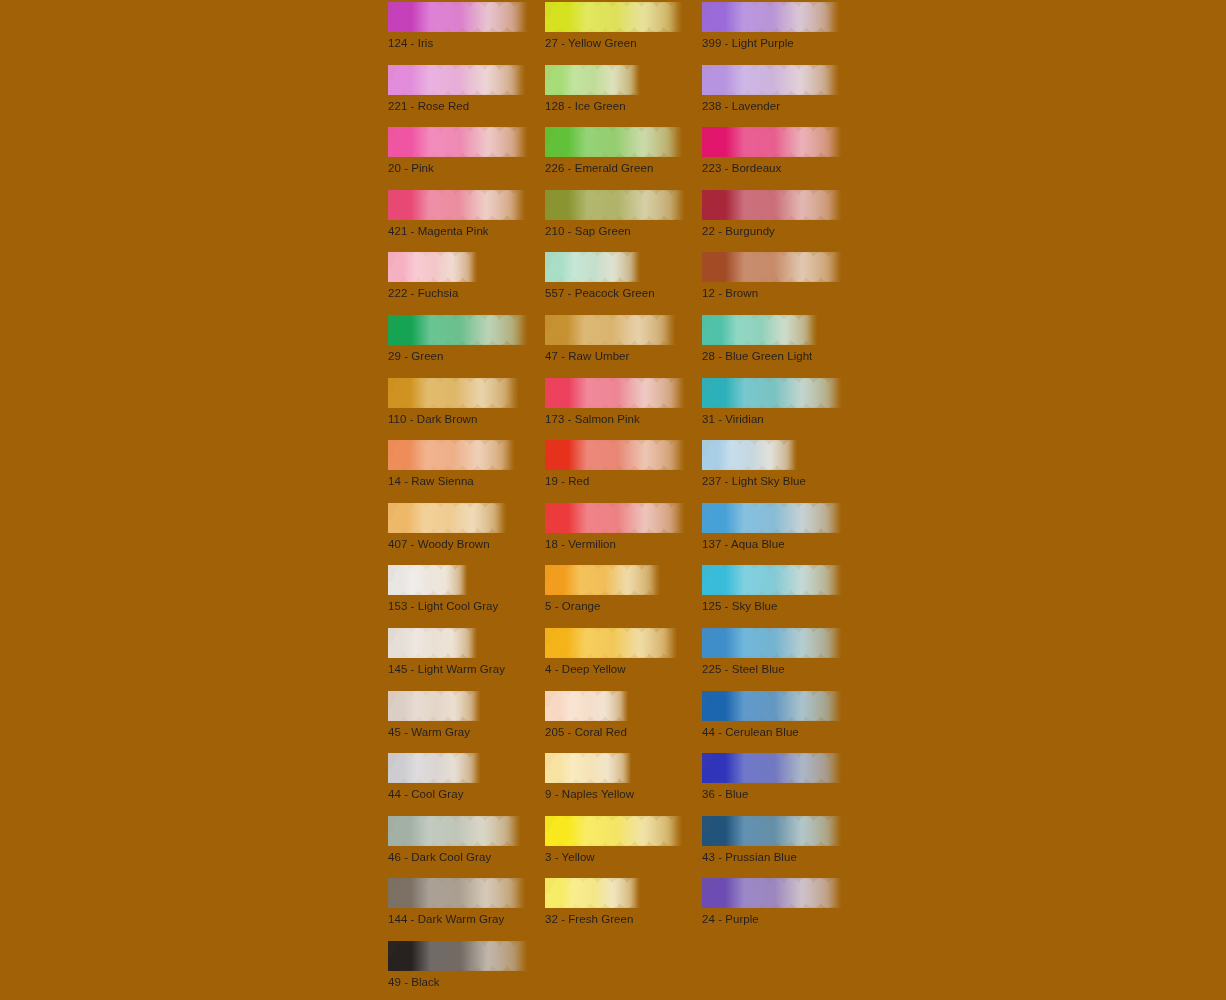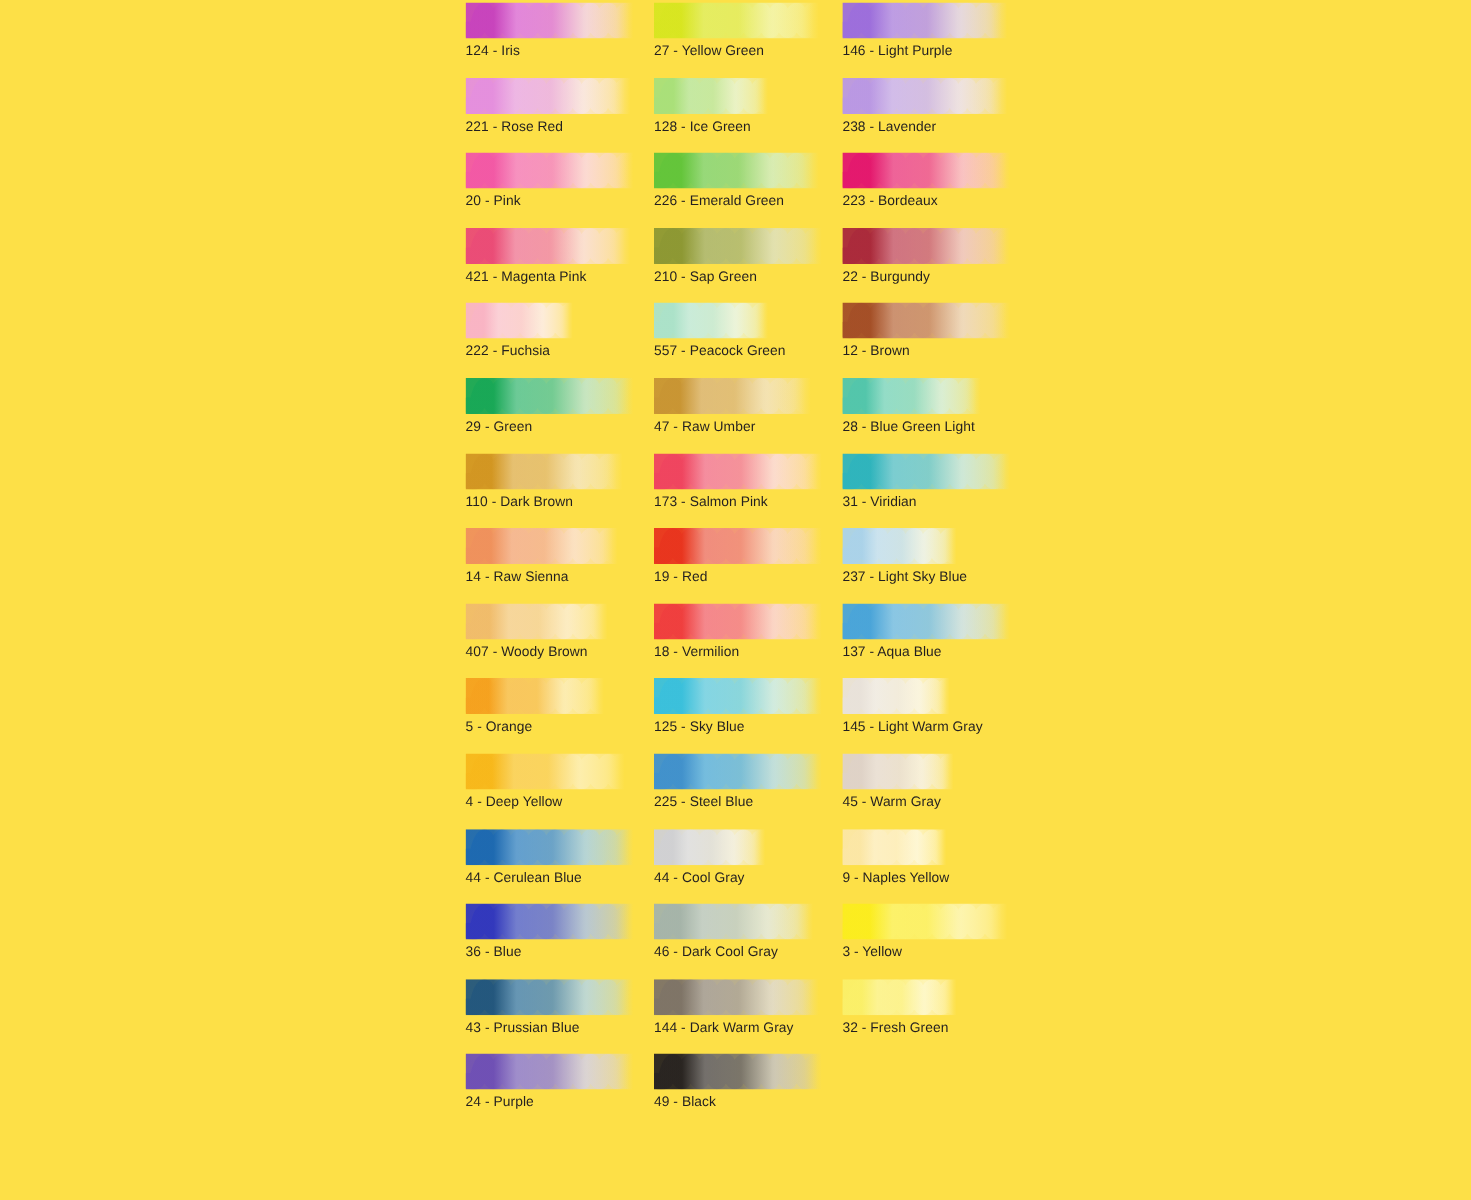--- a/index.html
+++ b/index.html
@@ -13,21 +13,21 @@
     height: 1000px;
     overflow: hidden;
     font-family: "Liberation Sans", sans-serif;
     -webkit-font-smoothing: antialiased;
   }
 
   #chart-sheet {
     position: relative;
     width: 1226px;
     height: 1000px;
-    background: #fde047;
+    background: #a16207;
   }
 
   #swatch-grid {
     position: absolute;
     left: 386px;
     top: 0px;
     width: 470px;
     display: grid;
     grid-template-columns: 157px 157px 156px;
     grid-auto-rows: 62.6px;
@@ -127,21 +127,21 @@
                 <stop offset="90%" stop-color="#e2d7f6" stop-opacity="0.45"></stop>
                 <stop offset="100%" stop-color="#e2d7f6" stop-opacity="0"></stop>
               </linearGradient>
             </defs>
             <g stroke="url(#g2)" fill="none" stroke-linecap="round" stroke-linejoin="round">
               <path d="M 1 24.5 Q 3.88 3.30 7.40 5.50 Q 10.28 26.70 13.80 24.50 Q 16.68 3.30 20.20 5.50 Q 23.08 26.70 26.60 24.50 Q 29.48 3.30 33.00 5.50 Q 35.88 26.70 39.40 24.50 Q 42.28 3.30 45.80 5.50 Q 48.68 26.70 52.20 24.50 Q 55.08 3.30 58.60 5.50 Q 61.48 26.70 65.00 24.50 Q 67.88 3.30 71.40 5.50 Q 74.28 26.70 77.80 24.50 Q 80.68 3.30 84.20 5.50 Q 87.08 26.70 90.60 24.50 Q 93.48 3.30 97.00 5.50 Q 99.88 26.70 103.40 24.50 Q 106.28 3.30 109.80 5.50 Q 112.68 26.70 116.20 24.50 Q 119.08 3.30 122.60 5.50 Q 125.48 26.70 129.00 24.50 Q 131.88 3.30 135.40 5.50 Q 138.28 26.70 136.80 24.50" stroke-width="17" opacity="0.93"></path>
               <path d="M 2 22.5 Q 5.20 24.50 9.36 23.00 Q 12.56 5.50 16.72 7.00 Q 19.92 24.50 24.08 23.00 Q 27.28 5.50 31.44 7.00 Q 34.64 24.50 38.80 23.00 Q 42.00 5.50 46.16 7.00 Q 49.36 24.50 53.52 23.00 Q 56.72 5.50 60.88 7.00 Q 64.08 24.50 68.24 23.00 Q 71.44 5.50 75.60 7.00 Q 78.80 24.50 82.96 23.00 Q 86.16 5.50 90.32 7.00 Q 93.52 24.50 97.68 23.00 Q 100.88 5.50 105.04 7.00 Q 108.24 24.50 112.40 23.00 Q 115.60 5.50 119.76 7.00 Q 122.96 24.50 127.12 23.00 Q 130.32 5.50 132.70 7.00" stroke-width="13" opacity="0.55"></path>
             </g>
           </svg>
         </div>
-        <div class="swatch-label">146 - Light Purple</div>
+        <div class="swatch-label">399 - Light Purple</div>
       </div>
       <div class="swatch-cell">
         <div class="swatch-stroke-wrap">
           <svg viewBox="0 0 144 30" width="144" height="30">
             <defs>
               <linearGradient id="g3" x1="0" y1="0" x2="1" y2="0">
                 <stop offset="0%" stop-color="#e48de2" stop-opacity="1"></stop>
                 <stop offset="16%" stop-color="#e48de2" stop-opacity="1"></stop>
                 <stop offset="30%" stop-color="#edb5ea" stop-opacity="0.98"></stop>
                 <stop offset="52%" stop-color="#edb5ea" stop-opacity="0.88"></stop>
@@ -661,20 +661,42 @@
               <path d="M 2 22.5 Q 5.20 24.50 9.36 23.00 Q 12.56 5.50 16.72 7.00 Q 19.92 24.50 24.08 23.00 Q 27.28 5.50 31.44 7.00 Q 34.64 24.50 38.80 23.00 Q 42.00 5.50 46.16 7.00 Q 49.36 24.50 53.52 23.00 Q 56.72 5.50 60.88 7.00 Q 64.08 24.50 68.24 23.00 Q 71.44 5.50 75.60 7.00 Q 78.80 24.50 82.96 23.00 Q 86.16 5.50 90.32 7.00 Q 93.52 24.50 97.68 23.00 Q 100.88 5.50 105.04 7.00 Q 108.24 24.50 112.40 23.00 Q 115.60 5.50 119.76 7.00 Q 122.96 24.50 127.12 23.00 Q 130.32 5.50 134.48 7.00 Q 137.68 24.50 135.49 23.00" stroke-width="13" opacity="0.55"></path>
             </g>
           </svg>
         </div>
         <div class="swatch-label">137 - Aqua Blue</div>
       </div>
       <div class="swatch-cell">
         <div class="swatch-stroke-wrap">
           <svg viewBox="0 0 144 30" width="144" height="30">
             <defs>
+              <linearGradient id="g29" x1="0" y1="0" x2="1" y2="0">
+                <stop offset="0%" stop-color="#eceaea" stop-opacity="1"></stop>
+                <stop offset="16%" stop-color="#eceaea" stop-opacity="1"></stop>
+                <stop offset="30%" stop-color="#f4f3f3" stop-opacity="0.98"></stop>
+                <stop offset="52%" stop-color="#f4f3f3" stop-opacity="0.88"></stop>
+                <stop offset="72%" stop-color="#fbfbfb" stop-opacity="0.8"></stop>
+                <stop offset="90%" stop-color="#fbfbfb" stop-opacity="0.45"></stop>
+                <stop offset="100%" stop-color="#fbfbfb" stop-opacity="0"></stop>
+              </linearGradient>
+            </defs>
+            <g stroke="url(#g29)" fill="none" stroke-linecap="round" stroke-linejoin="round">
+              <path d="M 1 24.5 Q 3.88 3.30 7.40 5.50 Q 10.28 26.70 13.80 24.50 Q 16.68 3.30 20.20 5.50 Q 23.08 26.70 26.60 24.50 Q 29.48 3.30 33.00 5.50 Q 35.88 26.70 39.40 24.50 Q 42.28 3.30 45.80 5.50 Q 48.68 26.70 52.20 24.50 Q 55.08 3.30 58.60 5.50 Q 61.48 26.70 65.00 24.50 Q 67.88 3.30 71.40 5.50 Q 74.28 26.70 77.80 24.50 Q 80.68 3.30 79.20 5.50" stroke-width="17" opacity="0.93"></path>
+              <path d="M 2 22.5 Q 5.20 24.50 9.36 23.00 Q 12.56 5.50 16.72 7.00 Q 19.92 24.50 24.08 23.00 Q 27.28 5.50 31.44 7.00 Q 34.64 24.50 38.80 23.00 Q 42.00 5.50 46.16 7.00 Q 49.36 24.50 53.52 23.00 Q 56.72 5.50 60.88 7.00 Q 64.08 24.50 68.24 23.00 Q 71.44 5.50 75.60 7.00 Q 78.80 24.50 76.82 23.00" stroke-width="13" opacity="0.55"></path>
+            </g>
+          </svg>
+        </div>
+        <div class="swatch-label">153 - Light Cool Gray</div>
+      </div>
+      <div class="swatch-cell">
+        <div class="swatch-stroke-wrap">
+          <svg viewBox="0 0 144 30" width="144" height="30">
+            <defs>
               <linearGradient id="g30" x1="0" y1="0" x2="1" y2="0">
                 <stop offset="0%" stop-color="#f5a01e" stop-opacity="1"></stop>
                 <stop offset="16%" stop-color="#f5a01e" stop-opacity="1"></stop>
                 <stop offset="30%" stop-color="#f8c65f" stop-opacity="0.98"></stop>
                 <stop offset="52%" stop-color="#f8c65f" stop-opacity="0.88"></stop>
                 <stop offset="72%" stop-color="#fceec2" stop-opacity="0.8"></stop>
                 <stop offset="90%" stop-color="#fceec2" stop-opacity="0.45"></stop>
                 <stop offset="100%" stop-color="#fceec2" stop-opacity="0"></stop>
               </linearGradient>
             </defs>
@@ -793,20 +815,42 @@
               <path d="M 2 22.5 Q 5.20 24.50 9.36 23.00 Q 12.56 5.50 16.72 7.00 Q 19.92 24.50 24.08 23.00 Q 27.28 5.50 31.44 7.00 Q 34.64 24.50 38.80 23.00 Q 42.00 5.50 46.16 7.00 Q 49.36 24.50 53.52 23.00 Q 56.72 5.50 60.88 7.00 Q 64.08 24.50 68.24 23.00 Q 71.44 5.50 75.60 7.00 Q 78.80 24.50 82.96 23.00 Q 86.16 5.50 89.40 7.00" stroke-width="13" opacity="0.55"></path>
             </g>
           </svg>
         </div>
         <div class="swatch-label">45 - Warm Gray</div>
       </div>
       <div class="swatch-cell">
         <div class="swatch-stroke-wrap">
           <svg viewBox="0 0 144 30" width="144" height="30">
             <defs>
+              <linearGradient id="g36" x1="0" y1="0" x2="1" y2="0">
+                <stop offset="0%" stop-color="#fbdcc9" stop-opacity="1"></stop>
+                <stop offset="16%" stop-color="#fbdcc9" stop-opacity="1"></stop>
+                <stop offset="30%" stop-color="#fdeadd" stop-opacity="0.98"></stop>
+                <stop offset="52%" stop-color="#fdeadd" stop-opacity="0.88"></stop>
+                <stop offset="72%" stop-color="#fef8f3" stop-opacity="0.8"></stop>
+                <stop offset="90%" stop-color="#fef8f3" stop-opacity="0.45"></stop>
+                <stop offset="100%" stop-color="#fef8f3" stop-opacity="0"></stop>
+              </linearGradient>
+            </defs>
+            <g stroke="url(#g36)" fill="none" stroke-linecap="round" stroke-linejoin="round">
+              <path d="M 1 24.5 Q 3.88 3.30 7.40 5.50 Q 10.28 26.70 13.80 24.50 Q 16.68 3.30 20.20 5.50 Q 23.08 26.70 26.60 24.50 Q 29.48 3.30 33.00 5.50 Q 35.88 26.70 39.40 24.50 Q 42.28 3.30 45.80 5.50 Q 48.68 26.70 52.20 24.50 Q 55.08 3.30 58.60 5.50 Q 61.48 26.70 65.00 24.50 Q 67.88 3.30 71.40 5.50 Q 74.28 26.70 77.80 24.50 Q 80.68 3.30 83.52 5.50" stroke-width="17" opacity="0.93"></path>
+              <path d="M 2 22.5 Q 5.20 24.50 9.36 23.00 Q 12.56 5.50 16.72 7.00 Q 19.92 24.50 24.08 23.00 Q 27.28 5.50 31.44 7.00 Q 34.64 24.50 38.80 23.00 Q 42.00 5.50 46.16 7.00 Q 49.36 24.50 53.52 23.00 Q 56.72 5.50 60.88 7.00 Q 64.08 24.50 68.24 23.00 Q 71.44 5.50 75.60 7.00 Q 78.80 24.50 81.01 23.00" stroke-width="13" opacity="0.55"></path>
+            </g>
+          </svg>
+        </div>
+        <div class="swatch-label">205 - Coral Red</div>
+      </div>
+      <div class="swatch-cell">
+        <div class="swatch-stroke-wrap">
+          <svg viewBox="0 0 144 30" width="144" height="30">
+            <defs>
               <linearGradient id="g37" x1="0" y1="0" x2="1" y2="0">
                 <stop offset="0%" stop-color="#1766b4" stop-opacity="1"></stop>
                 <stop offset="16%" stop-color="#1766b4" stop-opacity="1"></stop>
                 <stop offset="30%" stop-color="#5d9dd4" stop-opacity="0.98"></stop>
                 <stop offset="52%" stop-color="#5d9dd4" stop-opacity="0.88"></stop>
                 <stop offset="72%" stop-color="#abd3ec" stop-opacity="0.8"></stop>
                 <stop offset="90%" stop-color="#abd3ec" stop-opacity="0.45"></stop>
                 <stop offset="100%" stop-color="#abd3ec" stop-opacity="0"></stop>
               </linearGradient>
             </defs>

